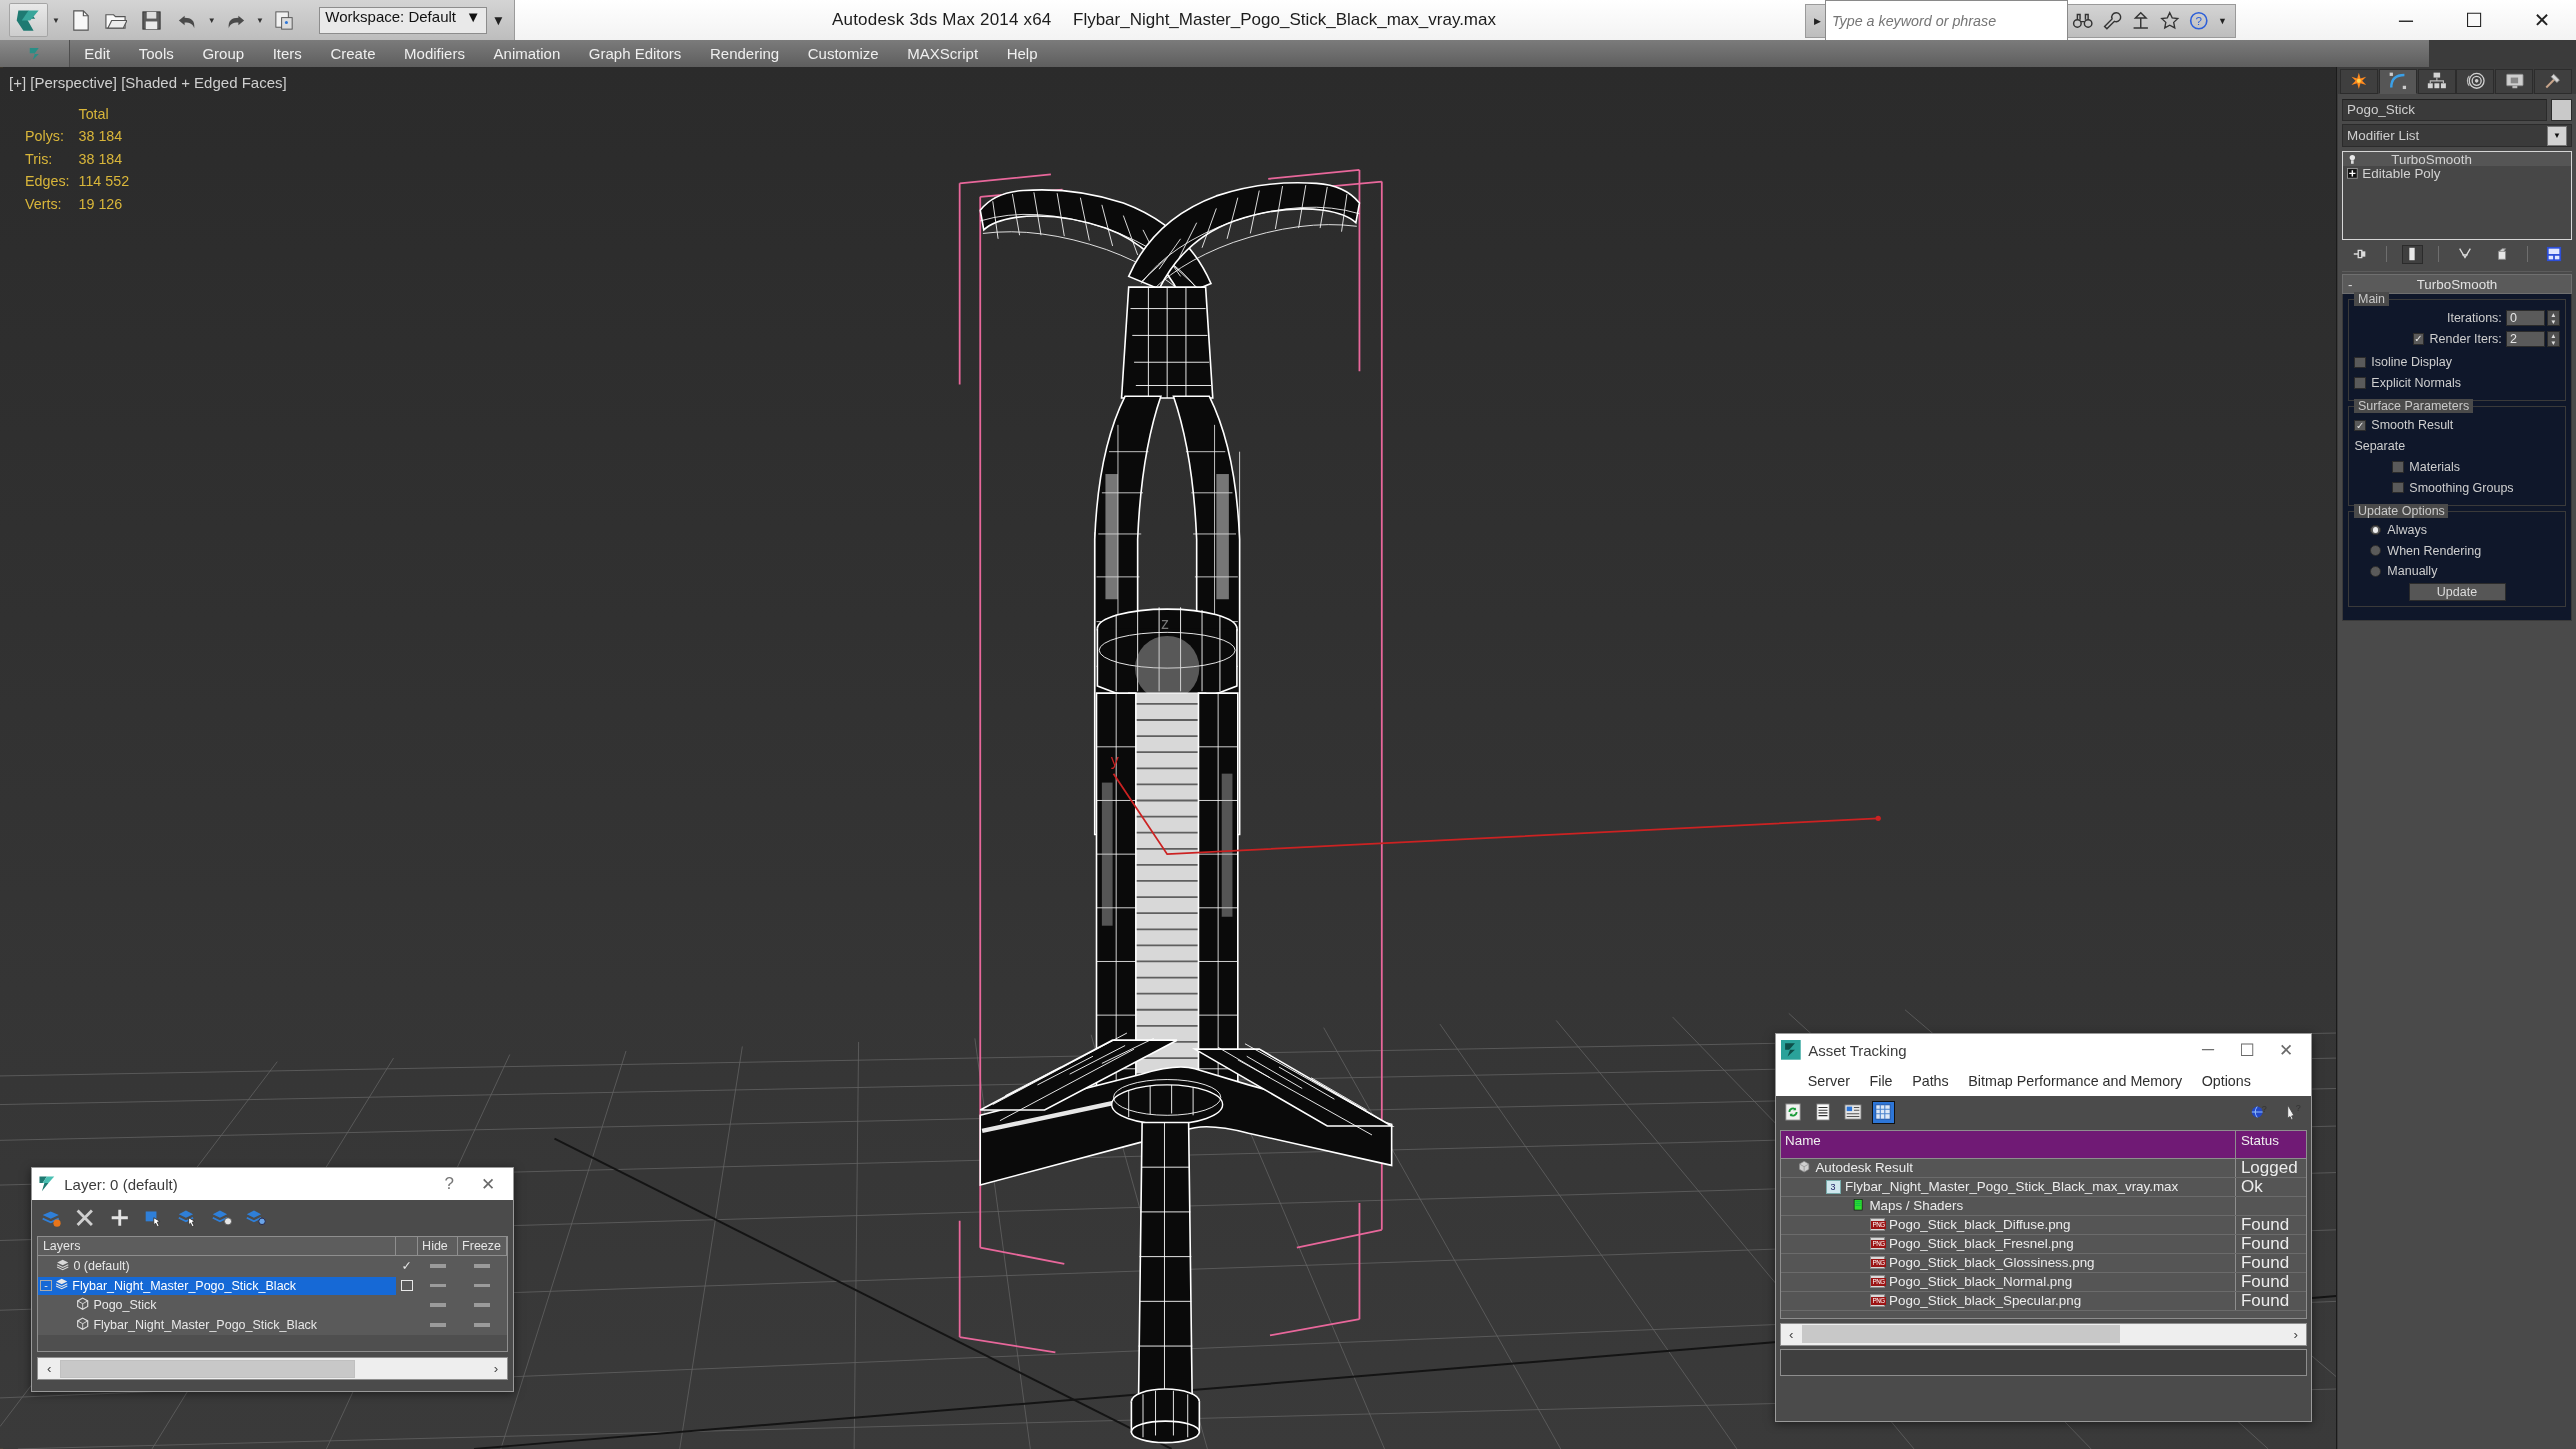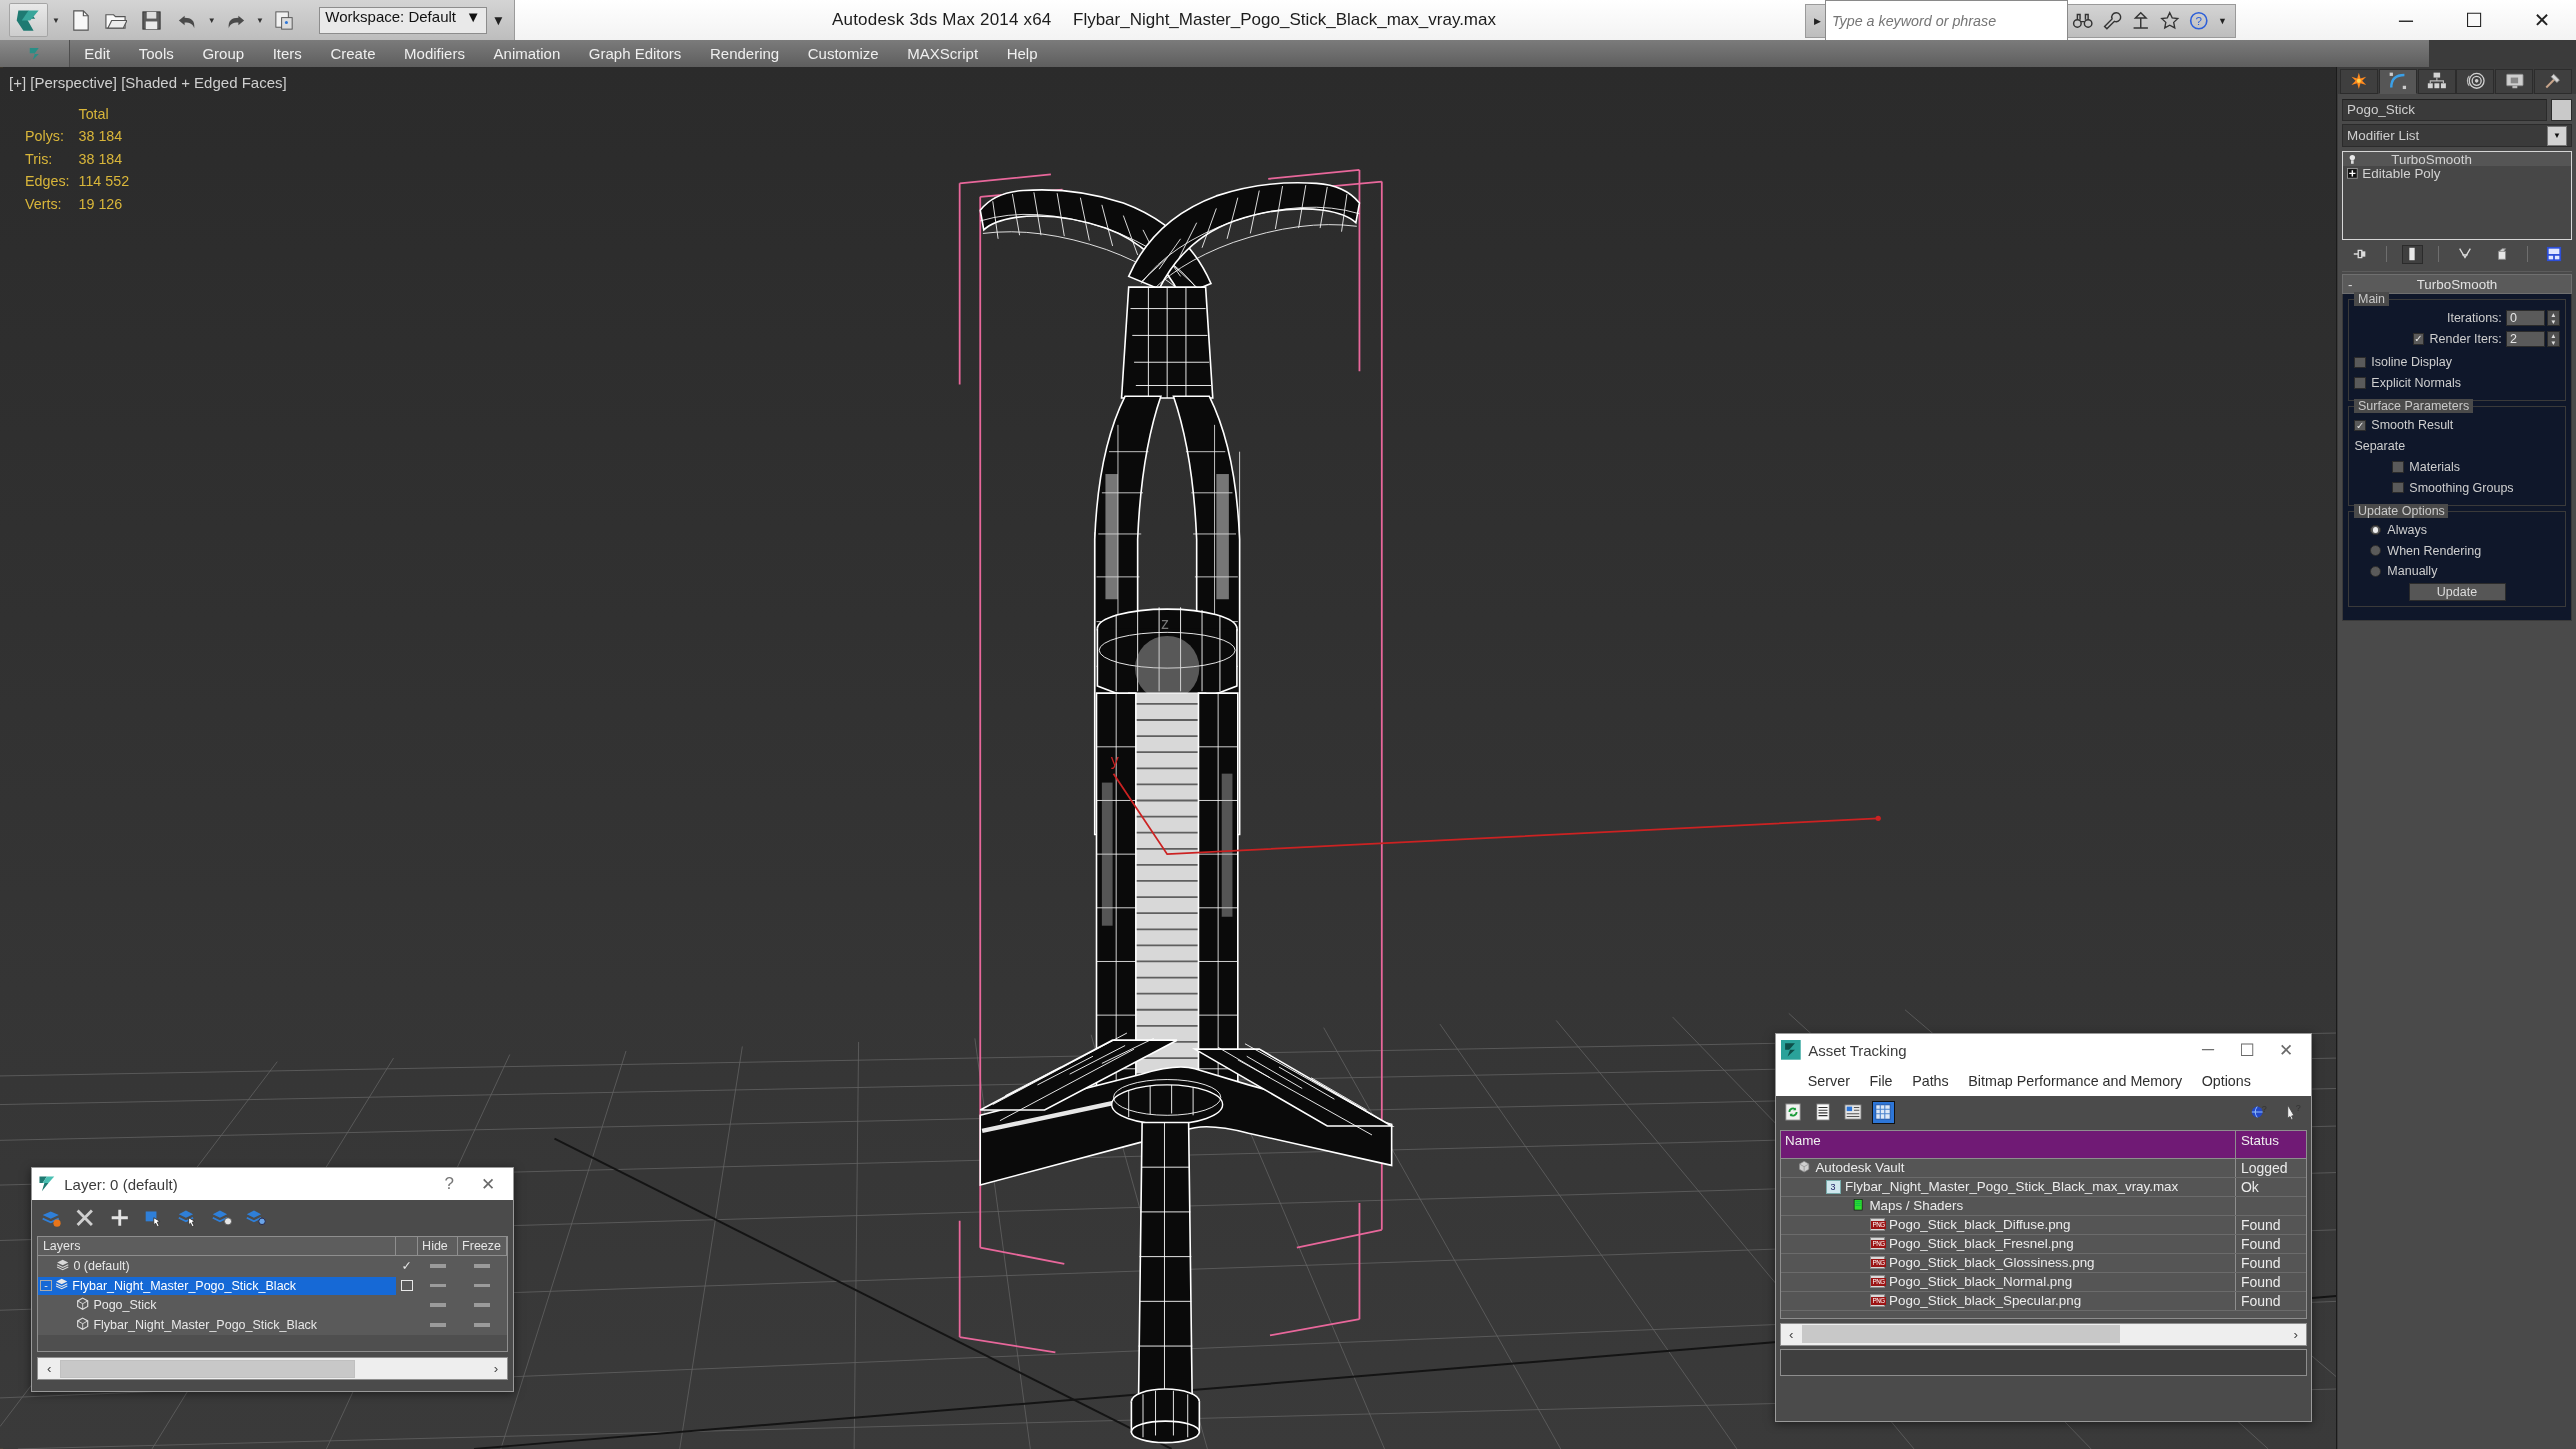--- a/index.html
+++ b/index.html
@@ -175,21 +175,21 @@
   .at-toolbar .tb { width:23px;height:23px;display:flex;align-items:center;justify-content:center;}
   .at-toolbar .tb.on { background:#2d76d8; border:0.9px solid #111; }
   .at-toolbar .tb svg { width:18px;height:18px;}
   .at-grid { margin:1.8px 3.6px 0 3.6px; border:0.9px solid #8e8e8e; background:#555;}
   .at-head { display:flex; height:28px; background:#701a75; border-bottom:1.8px solid #8e8e8e;}
   .at-head div { font-size:13.4px; color:#f0f0f0; padding-left:4.5px; line-height:19px;}
   .ah-name{flex:1; border-right:0.9px solid #8e8e8e;} .ah-status{width:70px;}
   .at-row { display:flex; height:19px; border-bottom:0.9px solid #6b6b6b; align-items:center;}
   .ar-name { flex:1; display:flex; align-items:center; gap:4.5px; font-size:13.4px; color:#ececec;
     border-right:0.9px solid #8e8e8e; height:18px; }
-  .ar-status { width:70px; font-size:14px; color:#ececec; padding-left:4.5px;}
+  .ar-status { width:70px; font-size:17px; color:#ececec; padding-left:4.5px;}
   .at-hscroll { margin:3.6px; height:23px; background:#eee; border:0.9px solid #8e8e8e;
     display:flex; align-items:center;}
   .at-hscroll .ar2 { width:21.5px;text-align:center;font-size:13.4px;color:#444;}
   .at-hscroll .thumb2 { height:18px; background:#c8c8c8;}
   .at-bottom { margin:3.6px; height:27px; background:#3f3f3f; border:0.9px solid #8e8e8e;}
   .pngico { width:15px;height:13.4px; background:#d8d8d8; border:0.9px solid #888;
     position:relative; display:inline-block; }
   .pngico::after { content:"PNG"; position:absolute; left:0.9px; top:1.8px; font-size:6.3px;
     color:#fff; background:#9c1414; padding:0 0.9px; letter-spacing:-0.4px;
     font-family:"Liberation Sans", sans-serif; line-height:8px;}
@@ -960,21 +960,21 @@
       </div>
 
       <div class="at-row">
         <div class="ar-name" style="padding-left:16px">
           <span>
             <svg width="14.3" height="13.4" viewBox="0 0 20 20">
                 <path d="M10 2l7 4v8l-7 4-7-4V6z" fill="#cfcfcf" stroke="#888"></path>
                 <path d="M3 6l7 4 7-4M10 10v8" stroke="#888" fill="none"></path>
               </svg>
           </span>
-          <span>Autodesk Vault</span>
+          <span>Autodesk Result</span>
         </div>
         <div class="ar-status">Logged</div>
       </div>
 
       <div class="at-row">
         <div class="ar-name" style="padding-left:45px">
           <span style="display:inline-block;width:15px;height:14.3px;background:#cfe7ee;border:0.9px solid #7aa;text-align:center;font-size:9px;color:#226;line-height:12.5px;">3</span>
           <span>Flybar_Night_Master_Pogo_Stick_Black_max_vray.max</span>
         </div>
         <div class="ar-status">Ok</div>

